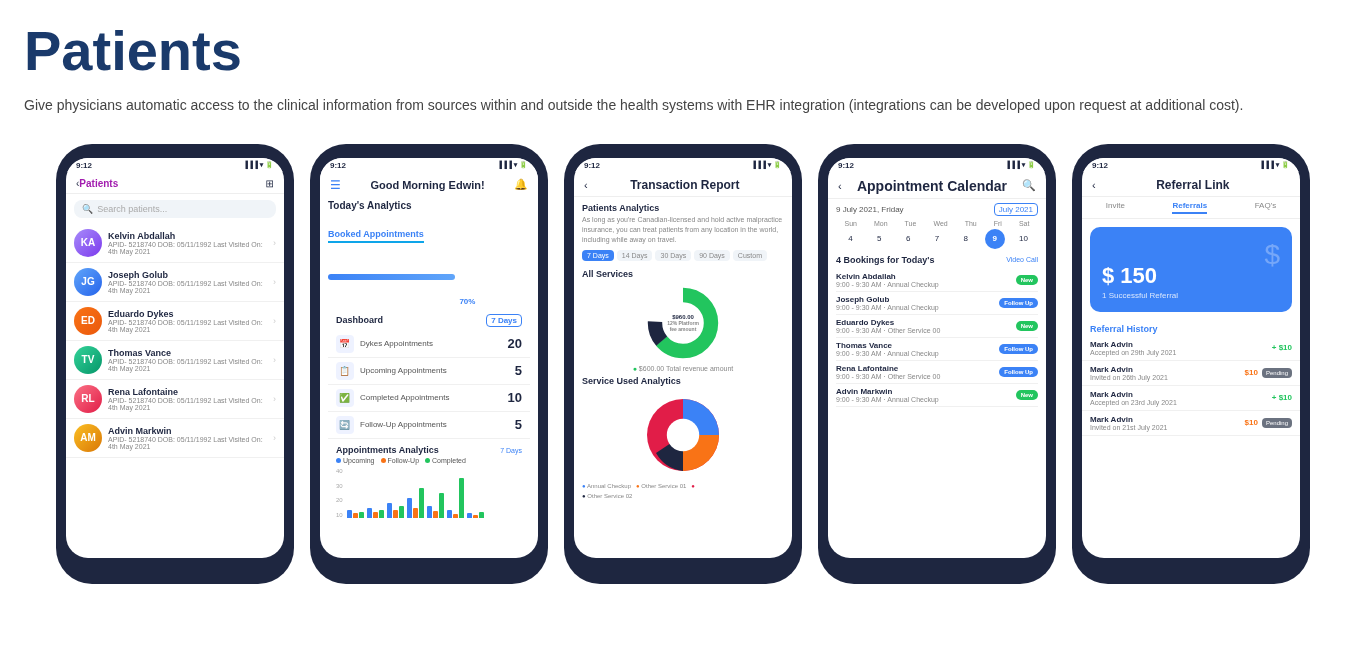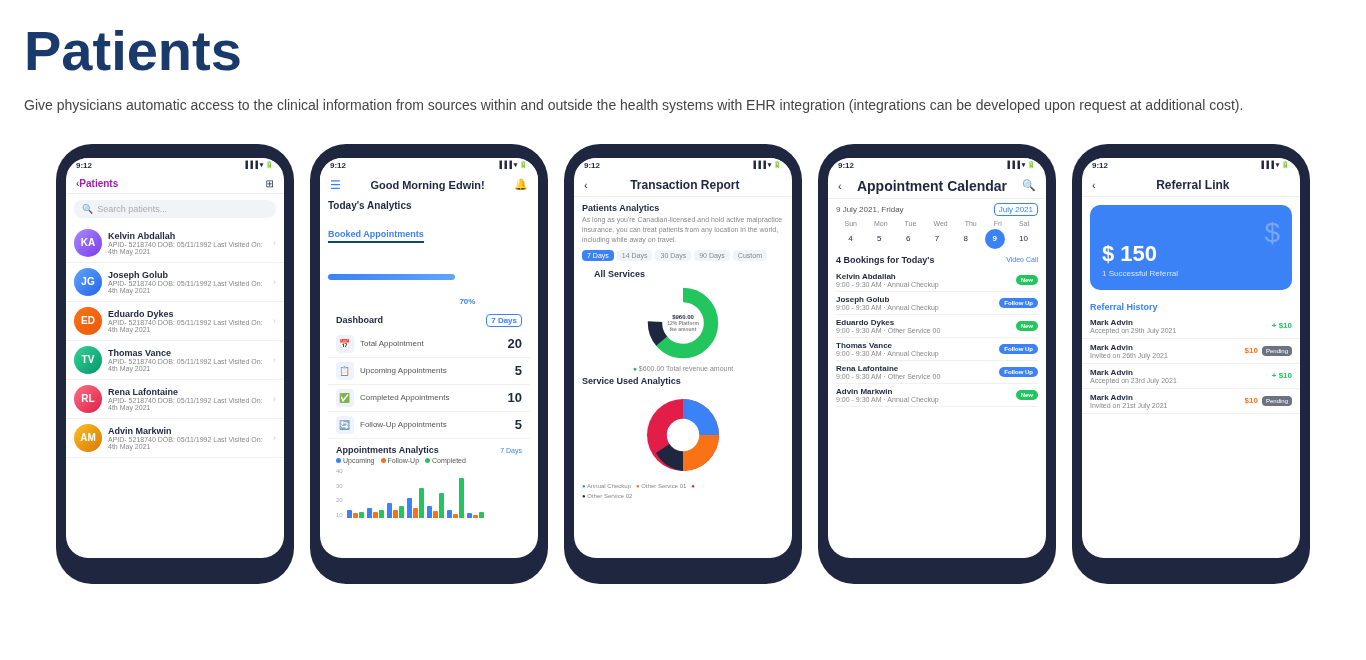--- a/index.html
+++ b/index.html
@@ -111,21 +111,21 @@
       justify-content: space-between;
       align-items: center;
     }
     .p2-menu-icon { color: #3b82f6; font-size: 12px; }
     .p2-title { font-size: 11px; font-weight: 700; color: #1e2640; }
     .p2-bell { color: #3b82f6; font-size: 11px; }
     .analytics-section { padding: 4px 8px; }
     .analytics-title { font-size: 10px; font-weight: 700; color: #1e2640; margin-bottom: 12px; }
     .booked-tab {
       background: #fff;
-      border-bottom: 2px solid #0c4a6e;
+      border-bottom: 2px solid #0ea5e9;
       padding: 3px 0 2px;
       font-size: 9px;
       font-weight: 700;
       color: #3b82f6;
       margin-bottom: 6px;
       display: inline-block;
     }
     .booked-bar {
       display: flex;
       align-items: center;
@@ -197,21 +197,21 @@
     .filter-tabs { display: flex; gap: 3px; margin-bottom: 8px; }
     .filter-tab {
       font-size: 7px;
       padding: 2px 5px;
       border-radius: 4px;
       background: #f0f4f8;
       color: #888;
       cursor: pointer;
     }
     .filter-tab.active { background: #3b82f6; color: #fff; }
-    .all-services-title { font-size: 9px; font-weight: 700; color: #1e2640; margin-bottom: 4px; margin-left: 12px; }
+    .all-services-title { font-size: 9px; font-weight: 700; color: #1e2640; margin-bottom: 4px; }
     .donut-chart-container {
       display: flex;
       justify-content: center;
       margin-bottom: 6px;
       position: relative;
     }
     .donut-svg { width: 80px; height: 80px; }
     .donut-label {
       position: absolute;
       top: 50%;
@@ -406,21 +406,21 @@
           <div class="booked-bar-fill"></div>
           <span class="booked-pct">70%</span>
         </div>
         <div class="dashboard-header">
           <span>Dashboard</span>
           <span class="days-select">7 Days</span>
         </div>
         <div id="stats-list">
             <div class="stat-row">
     <div class="stat-icon">📅</div>
-    <span class="stat-label">Total Appointment</span>
+    <span class="stat-label">Dykes Appointments</span>
     <span class="stat-value">20</span>
   </div>
             <div class="stat-row">
     <div class="stat-icon">📋</div>
     <span class="stat-label">Upcoming Appointments</span>
     <span class="stat-value">5</span>
   </div>
             <div class="stat-row">
     <div class="stat-icon">✅</div>
     <span class="stat-label">Completed Appointments</span>
@@ -639,20 +639,25 @@
   <div class="phone-frame">
     <div class="phone-screen">
       <div class="screen-status-bar">
         <span>9:12</span>
         <span class="status-icons">▐▐▐ ▾ 🔋</span>
       </div>
       <div class="p5-header">
         <span style="font-size:11px;color:#1e2640;">‹</span>
         <span class="p5-title">Referral Link</span>
       </div>
+      <div class="p5-tabs" id="p5-tabs">
+          <span class="p5-tab">Invite</span>
+          <span class="p5-tab active">Referrals</span>
+          <span class="p5-tab">FAQ's</span>
+        </div>
       <div class="referral-banner">
         <div class="dollar-icon">$</div>
         <div class="referral-amount">$ 150</div>
         <div class="referral-subtitle">1 Successful Referral</div>
       </div>
       <div class="referral-history-title">Referral History</div>
       <div id="referrals-list">
           <div class="referral-item">
     <div>
       <div class="referral-item-name">Mark Advin</div>

